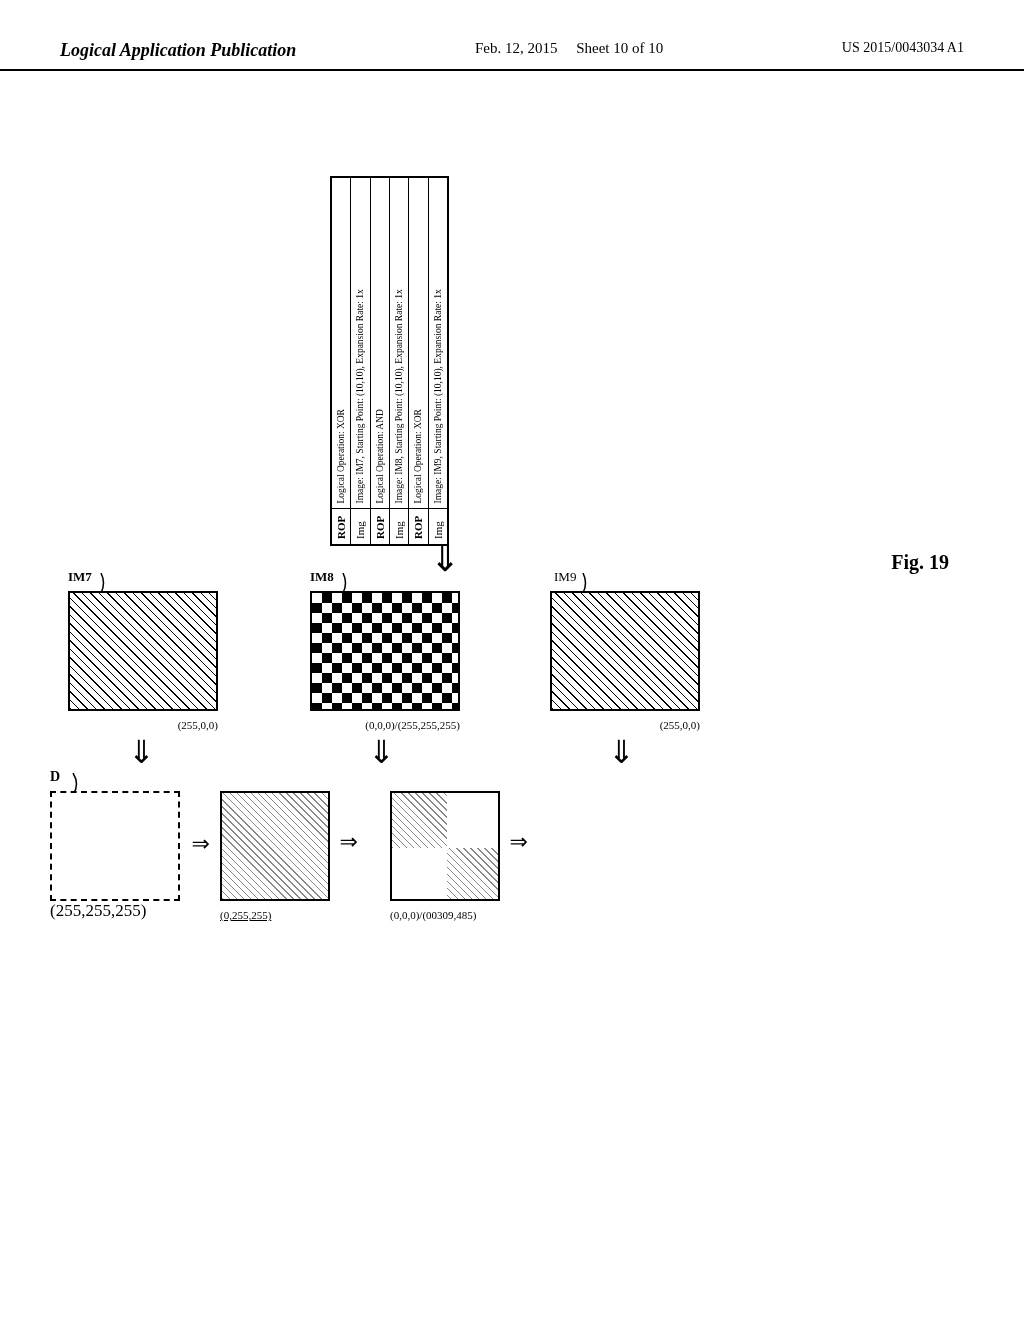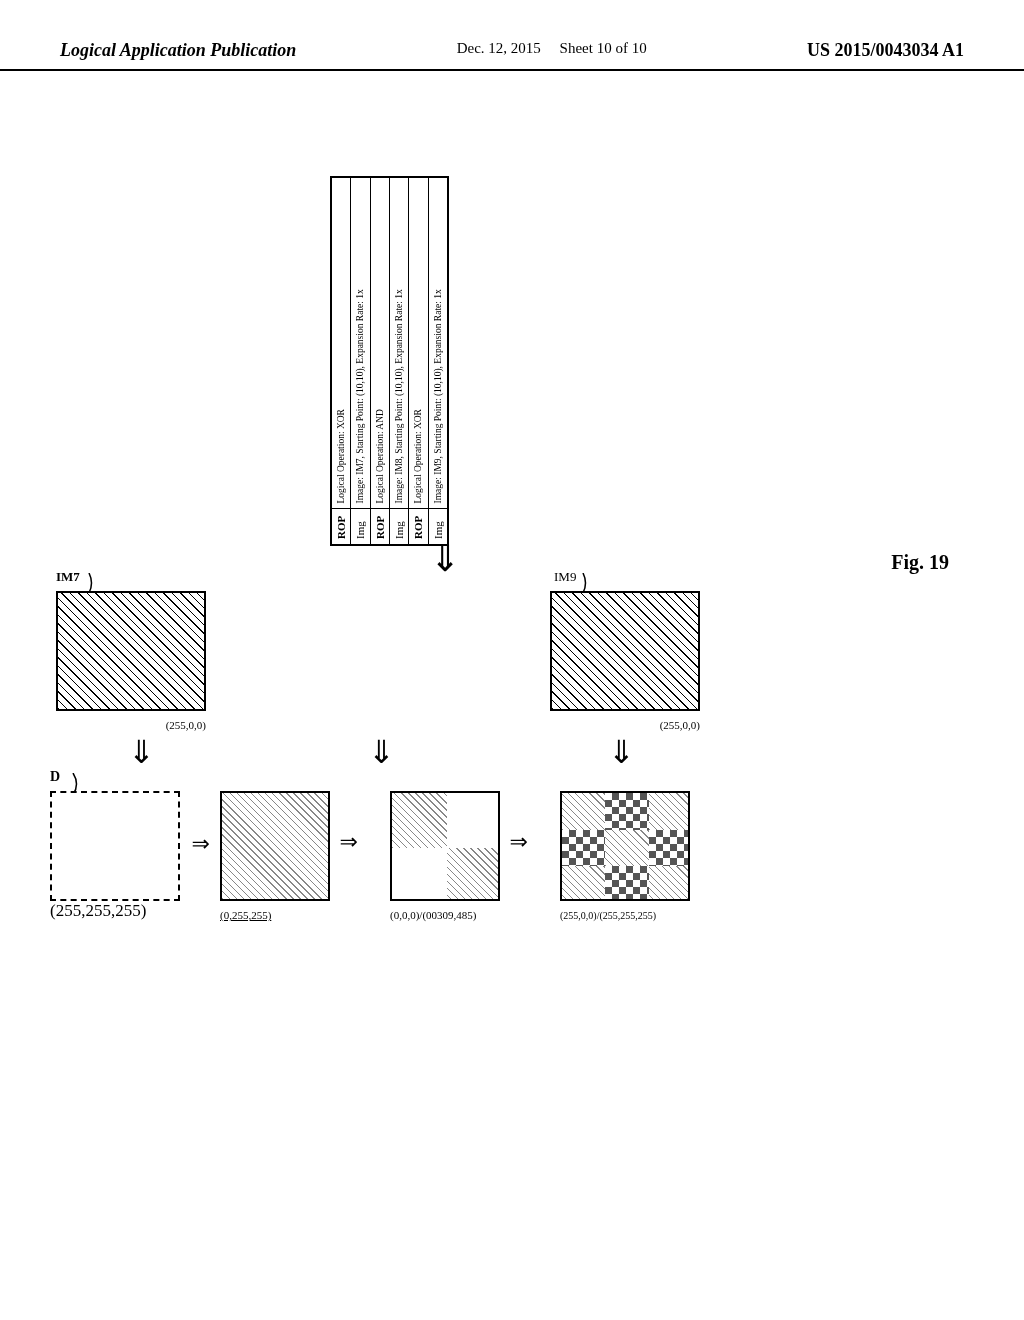--- a/index.html
+++ b/index.html
@@ -26,22 +26,22 @@
       font-weight: bold;
       font-style: italic;
     }
 
     .header-center {
       font-size: 15px;
       text-align: center;
     }
 
     .header-right {
-      font-size: 18px;
-      font-weight: bold;
+      font-size: 14px;
+      font-weight: normal;
     }
 
     .main-content {
       position: relative;
       width: 100%;
       height: calc(100% - 80px);
     }
 
     .legend-table {
       width: 100%;
@@ -113,21 +113,21 @@
         repeating-conic-gradient(#000 0% 25%, #fff 0% 50%);
       background-size: 20px 20px;
     }
   </style>
 </head>
 <body>
 
 <div class="page-header">
   <div class="header-left">Logical Application Publication</div>
   <div class="header-center">
-    <span>Dec. 12, 2015</span>
+    <span>Feb. 12, 2015</span>
     &nbsp;&nbsp;&nbsp;
     <span>Sheet 10 of 10</span>
   </div>
   <div class="header-right">US 2015/0043034 A1</div>
 </div>
 
 <div class="main-content">
 
   <div style="position:absolute; top:105px; left:330px; width:370px; transform: rotate(-90deg); transform-origin: top left; margin-top: 370px;">
 
@@ -158,29 +158,37 @@
           <td class="col-desc" style="border:1px solid #000; padding:3px 5px; font-size:9.5px;"><span>Image: IM9, Starting Point: (10,10), Expansion Rate: 1x</span></td>
         </tr>
       </tbody>
     </table>
   </div>
 
   <div style="position:absolute; top:470px; left:430px;">
     <span class="arrow-down">⇓</span>
   </div>
 
-  <div style="position:absolute; top:520px; left:56px;">
+  <div style="position:absolute; top:520px; left:68px;">
     <span class="img-label" style="top:-22px; left:0;">IM7</span>
     <svg width="10" height="20" style="position:absolute; top:-18px; left:28px;">
       <path d="M5,0 Q10,10 5,20" stroke="#000" stroke-width="1.5" fill="none"></path>
     </svg>
     <div class="img-block hatch-diagonal" style="width:150px; height:120px; position:relative;"></div>
     <span class="img-value" style="bottom:-20px; right:0;">(255,0,0)</span>
   </div>
 
+  <div style="position:absolute; top:520px; left:310px;">
+    <span class="img-label" style="position:absolute; top:-22px; left:0;">IM8</span>
+    <svg width="10" height="20" style="position:absolute; top:-18px; left:28px;">
+      <path d="M5,0 Q10,10 5,20" stroke="#000" stroke-width="1.5" fill="none"></path>
+    </svg>
+    <div class="img-block checkerboard" style="width:150px; height:120px; position:relative;"></div>
+    <span style="position:absolute; bottom:-20px; right:0; font-size:11px;">(0,0,0)/(255,255,255)</span>
+  </div>
 
   <div style="position:absolute; top:520px; left:550px;">
     <span style="position:absolute; top:-22px; left:4px; font-size:13px; font-weight:normal;">IM9</span>
     <svg width="10" height="20" style="position:absolute; top:-18px; left:28px;">
       <path d="M5,0 Q10,10 5,20" stroke="#000" stroke-width="1.5" fill="none"></path>
     </svg>
     <div class="img-block hatch-diagonal" style="width:150px; height:120px; position:relative;"></div>
     <span style="position:absolute; bottom:-20px; right:0; font-size:11px;">(255,0,0)</span>
   </div>
 
@@ -223,33 +231,18 @@
 
       <div style="position:absolute; top:55px; left:0; width:55px; height:55px; background:#fff;"></div>
 
       <div style="position:absolute; top:55px; left:55px; width:55px; height:55px; background-image: repeating-linear-gradient(45deg,#888 0px,#888 1px,#fff 1px,#fff 5px);"></div>
     </div>
     <span style="position:absolute; bottom:-20px; left:0; font-size:11px;">(0,0,0)/(00309,485)</span>
 
     <span style="position:absolute; right:-28px; top:38px; font-size:22px;">⇒</span>
   </div>
 
-  <div style="position:absolute; top:720px; left:560px;">
-    <div style="width:130px; height:110px; border:2px solid #000; position:relative; overflow:hidden;">
-
-      <div style="position:absolute; top:0; left:0; width:43px; height:37px; background-image: repeating-linear-gradient(45deg,#888 0px,#888 1px,#fff 1px,#fff 5px);"></div>
-      <div style="position:absolute; top:0; left:43px; width:44px; height:37px; background-image: repeating-conic-gradient(#555 0% 25%, #fff 0% 50%); background-size:14px 14px;"></div>
-      <div style="position:absolute; top:0; left:87px; width:43px; height:37px; background-image: repeating-linear-gradient(45deg,#888 0px,#888 1px,#fff 1px,#fff 5px);"></div>
-      <div style="position:absolute; top:37px; left:0; width:43px; height:36px; background-image: repeating-conic-gradient(#555 0% 25%, #fff 0% 50%); background-size:14px 14px;"></div>
-      <div style="position:absolute; top:37px; left:43px; width:44px; height:36px; background-image: repeating-linear-gradient(45deg,#888 0px,#888 1px,#fff 1px,#fff 5px);"></div>
-      <div style="position:absolute; top:37px; left:87px; width:43px; height:36px; background-image: repeating-conic-gradient(#555 0% 25%, #fff 0% 50%); background-size:14px 14px;"></div>
-      <div style="position:absolute; top:73px; left:0; width:43px; height:37px; background-image: repeating-linear-gradient(45deg,#888 0px,#888 1px,#fff 1px,#fff 5px);"></div>
-      <div style="position:absolute; top:73px; left:43px; width:44px; height:37px; background-image: repeating-conic-gradient(#555 0% 25%, #fff 0% 50%); background-size:14px 14px;"></div>
-      <div style="position:absolute; top:73px; left:87px; width:43px; height:37px; background-image: repeating-linear-gradient(45deg,#888 0px,#888 1px,#fff 1px,#fff 5px);"></div>
-    </div>
-    <span style="position:absolute; bottom:-20px; left:0; font-size:10px; white-space:nowrap;">(255,0,0)/(255,255,255)</span>
-  </div>
 
   <div style="position:absolute; top:480px; right:75px; font-size:20px; font-weight:bold;">
     <span>Fig. 19</span>
   </div>
 
 </div>
 
 </body></html>

